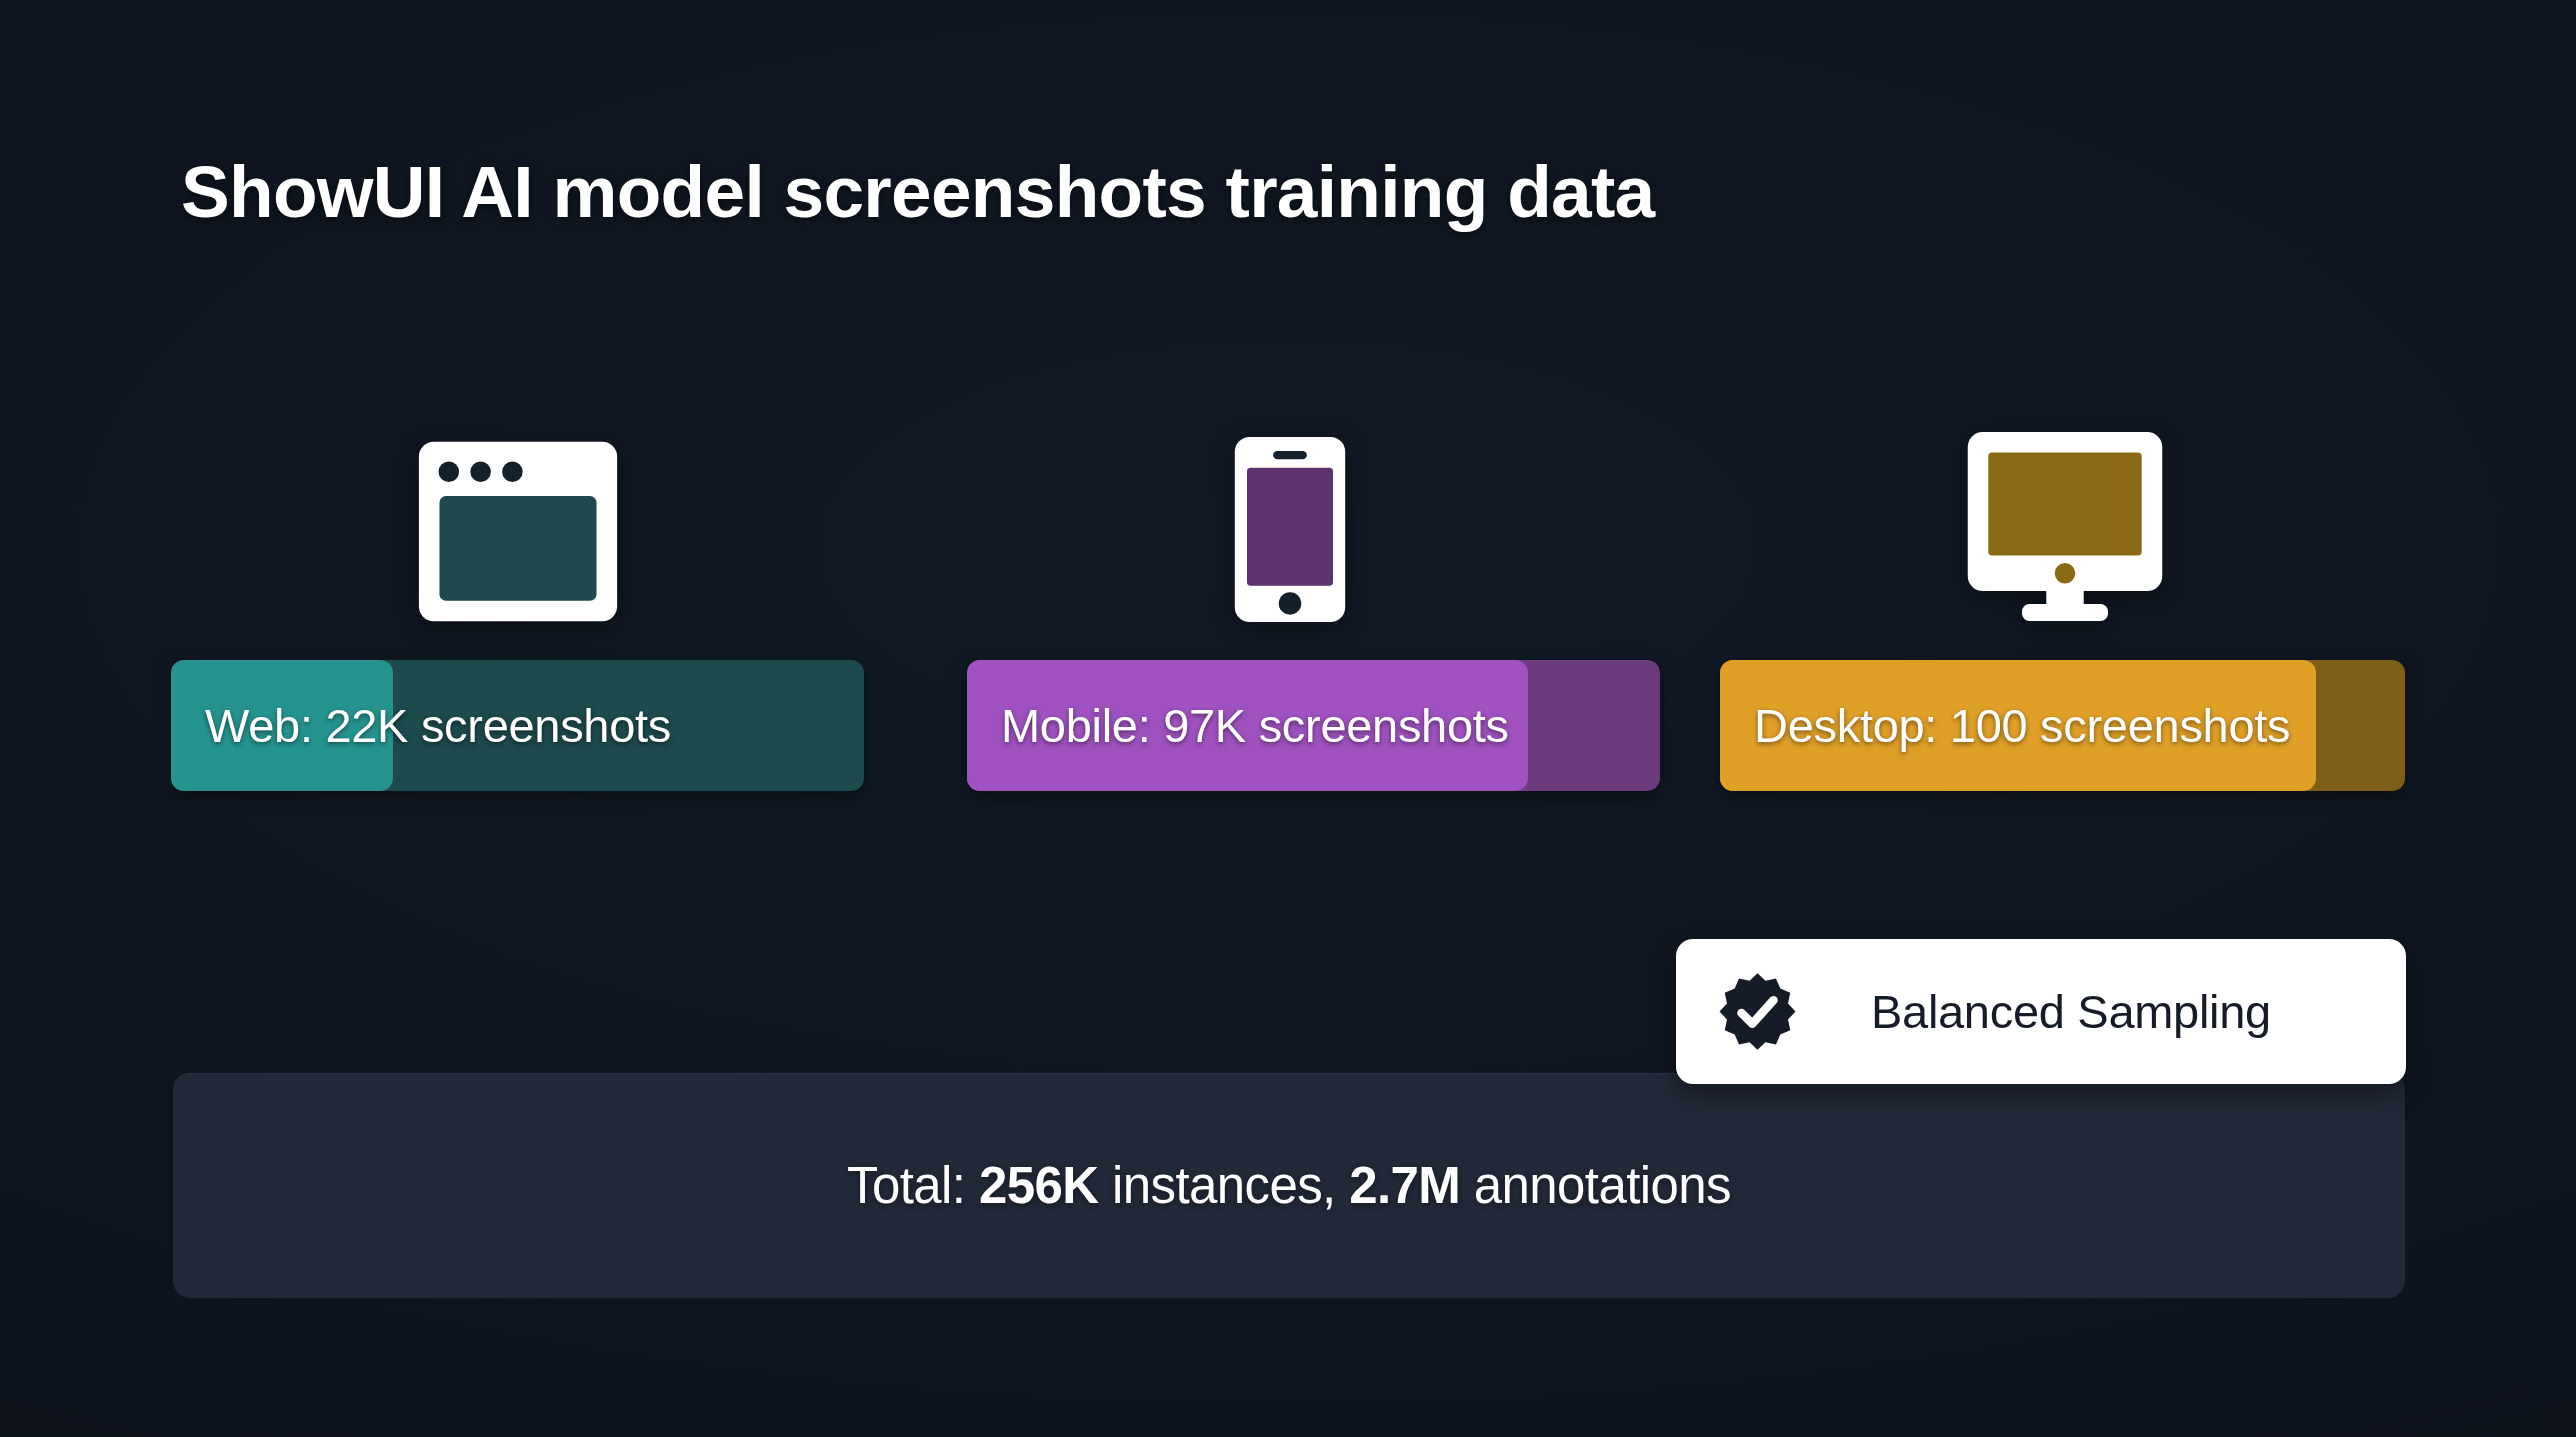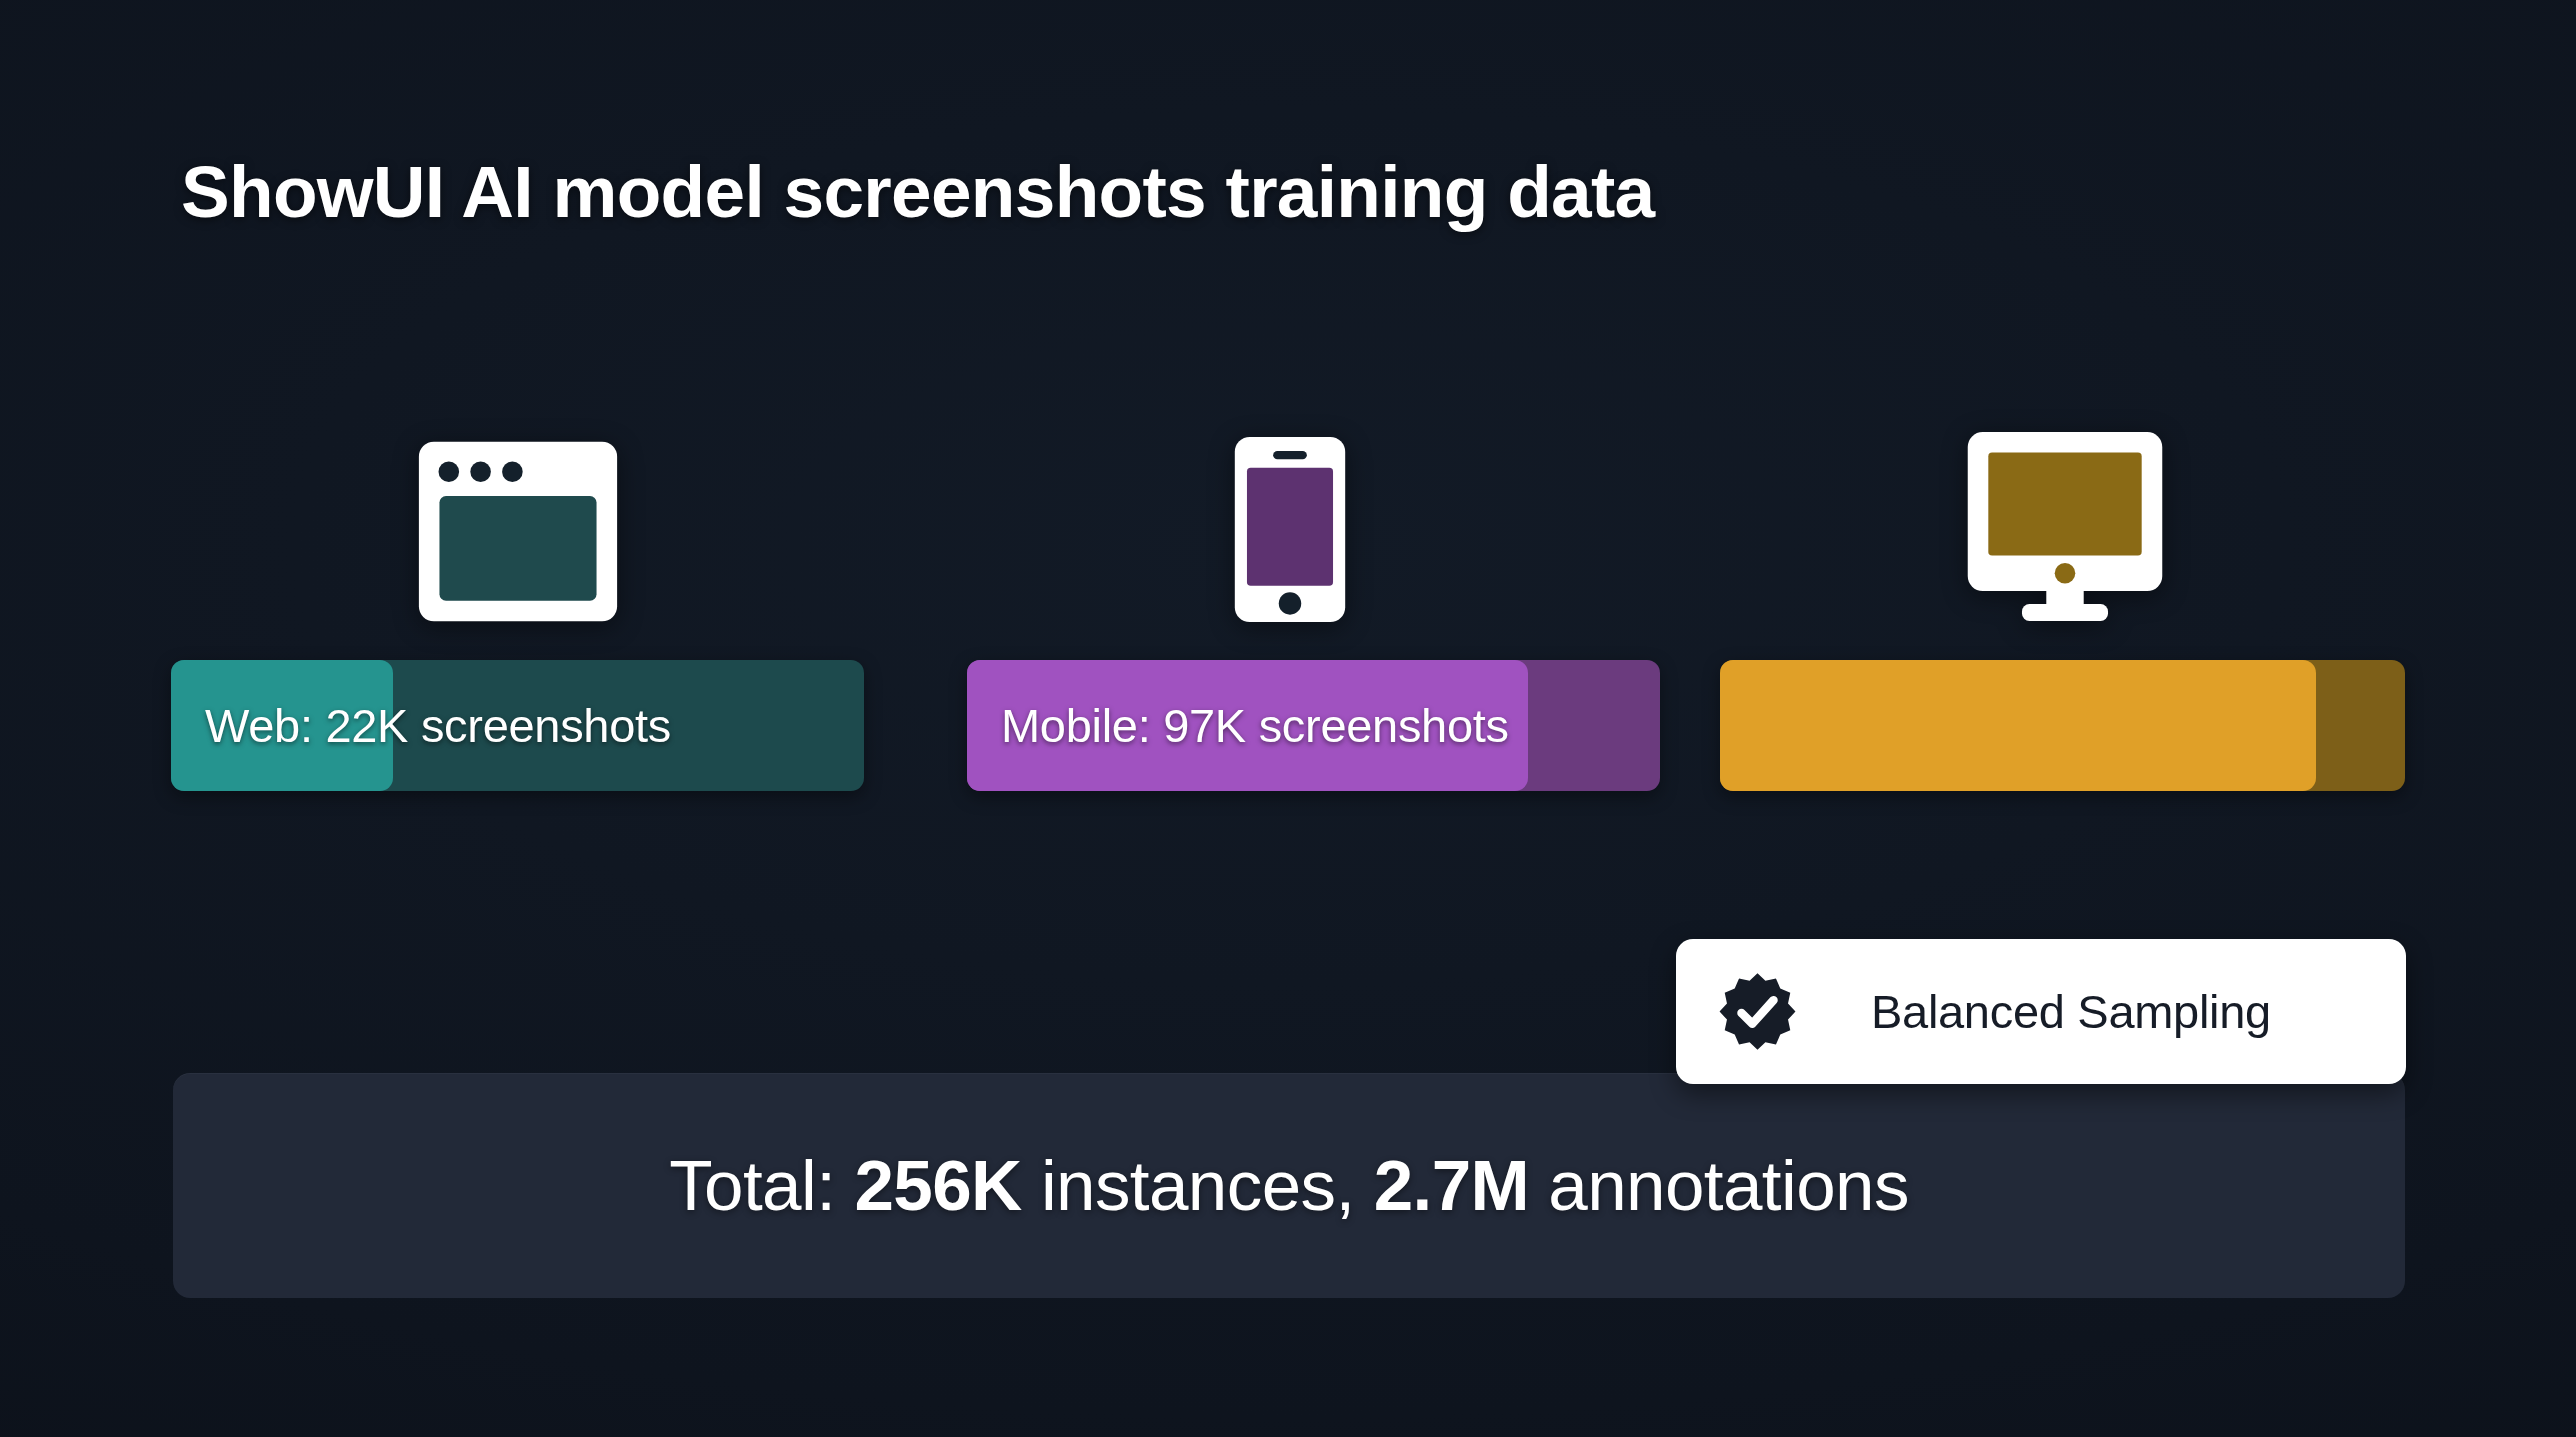--- a/index.html
+++ b/index.html
@@ -137,21 +137,21 @@
     height: 225px;
     background: #222938;
     border-radius: 17px;
     display: flex;
     align-items: center;
     justify-content: center;
     z-index: 2;
     box-shadow: inset 0 0.9px 0 rgba(255,255,255,0.035);
   }
   .total-text {
-    font-size: 71px;
+    font-size: 51px;
     font-weight: 400;
     color: #ffffff;
     letter-spacing: -0.6px;
     white-space: nowrap;
     text-shadow: 0 1.9px 7.5px rgba(0,0,0,0.45);
   }
   .total-text b { font-weight: 700; }
 </style>
 </head>
 <body>
@@ -203,20 +203,21 @@
 
     <div class="bar-wrap mobile">
       <div class="bar-track" style="background:#6b3b7e"></div>
       <div class="bar-fill" style="background:#a052c0;width:81%"></div>
       <div class="bar-label">Mobile: 97K screenshots</div>
     </div>
 
     <div class="bar-wrap desktop">
       <div class="bar-track" style="background:#7d5f18"></div>
       <div class="bar-fill" style="background:#e0a028;width:87%"></div>
+      <div class="bar-label">Desktop: 100 screenshots</div>
     </div>
 
   </div>
 
   <div class="total-banner">
     <div class="total-text">
       <span>Total: </span><b>256K</b><span> instances, </span><b>2.7M</b><span> annotations</span>
     </div>
   </div>
 

